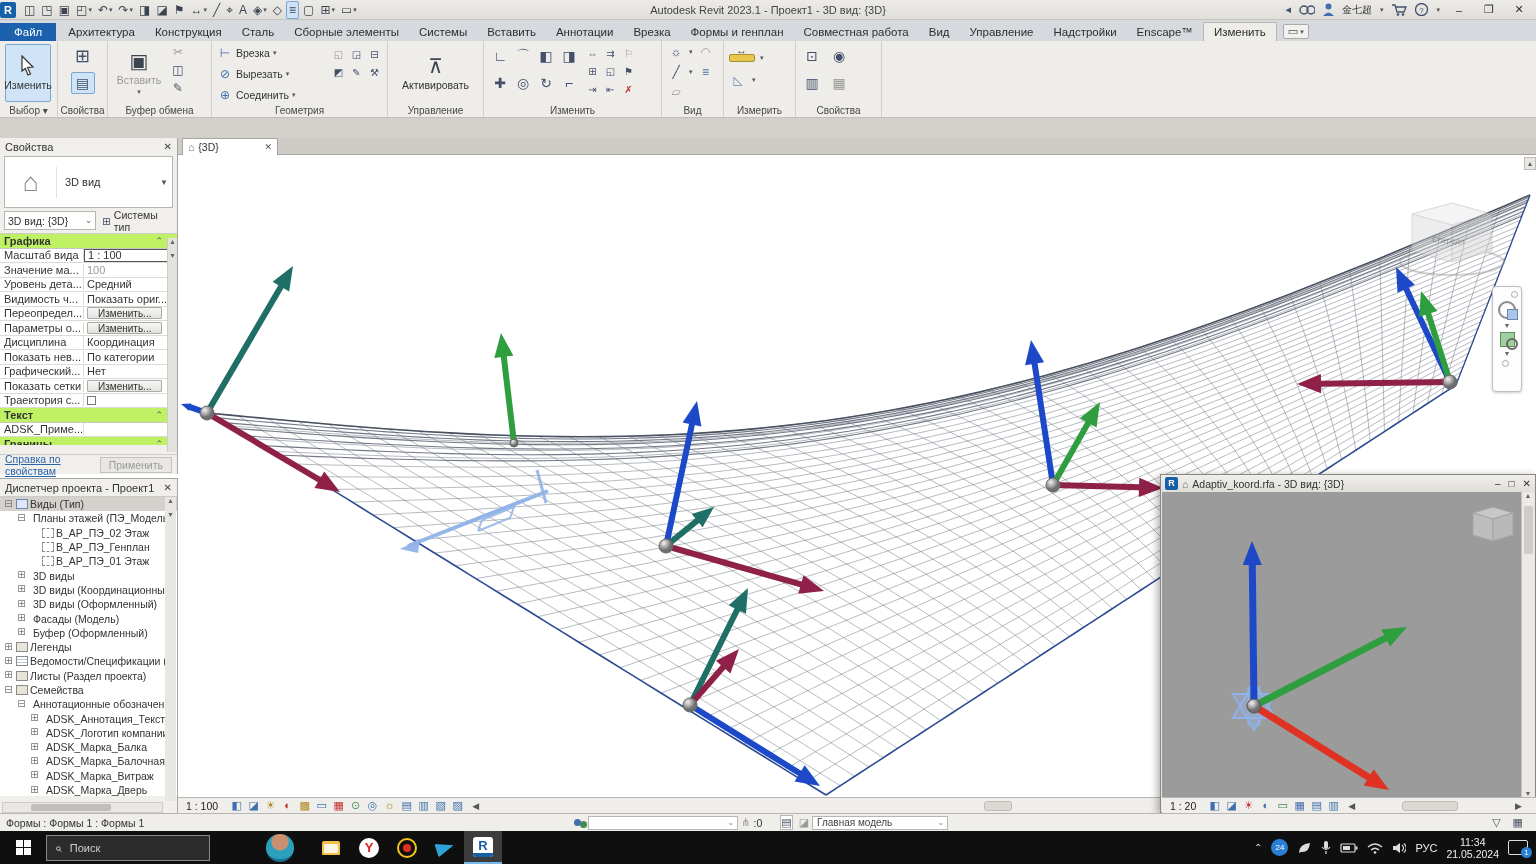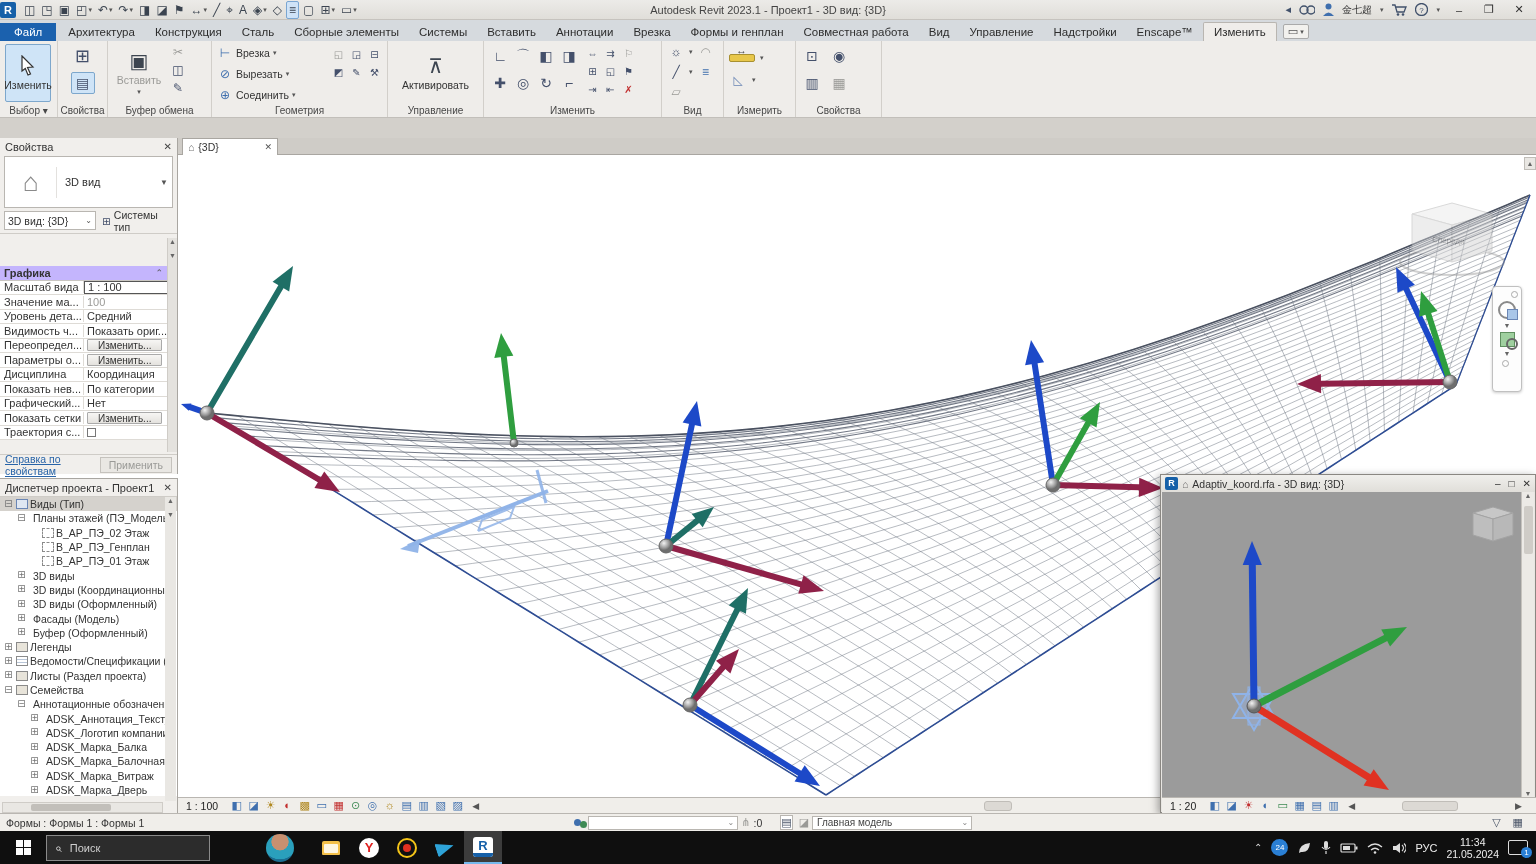--- a/index.html
+++ b/index.html
@@ -70,21 +70,21 @@
   #type-sel .house { font-size:26px; color:#8a8a8a; width:52px; text-align:center; border-right:1px solid #e3e1de; }
   #type-sel .tname { padding-left:8px; font-size:11px; }
   #type-sel .dd { margin-left:auto; padding-right:4px; color:#555; font-size:8px; }
   #sel-row { display:flex; gap:3px; margin:3px 4px; height:19px; }
   #view-combo { flex:0 0 92px; background:#fff; border:1px solid #b9b6b1; font-size:10.5px; display:flex; align-items:center; padding:0 3px; }
   #view-combo .dd { margin-left:auto; font-size:8px; color:#555; }
   #edit-type { display:flex; align-items:center; gap:3px; font-size:10.5px; padding:0 3px; }
   #edit-type .g { color:#44506b; }
   #prows { margin-top:2px; height:212px; overflow:hidden; border-top:1px solid #cfccc7; }
   .prow { display:flex; height:14.5px; border-bottom:1px solid #dedbd6; background:#fff; align-items:center; }
-  .prow.section { background:#c4b5fd; font-weight:bold; border-bottom:1px solid #c9c6c1;margin-top:32px; }
+  .prow.section { background:#bef264; font-weight:bold; border-bottom:1px solid #c9c6c1; }
   .psec-l { padding-left:4px; }
   .psec-a { margin-left:auto; padding-right:14px; font-size:9px; color:#555; font-weight:normal; }
   .pl { flex:0 0 84px; padding-left:4px; color:#333; white-space:nowrap; overflow:hidden; border-right:1px solid #dedbd6; }
   .pv { flex:1; padding-left:3px; white-space:nowrap; overflow:hidden; height:100%; display:flex; align-items:center; }
   .pv.inp { border:1px solid #555; margin:0 8px 0 0; background:#fff; }
   .pv.gray { color:#9a9a97; }
   .pbtn { border:1px solid #aaa; background:linear-gradient(#f7f6f4,#e4e2de); padding:0 10px; font-size:10px; height:12px; line-height:11px; border-radius:1px; }
   .pchk { width:9px; height:9px; border:1px solid #777; background:#fff; display:inline-block; }
   #prop-foot { position:absolute; bottom:0; left:0; right:0; height:20px; display:flex; align-items:center;
     padding:0 5px; background:#f1efec; border-top:1px solid #cfccc7; }
@@ -905,21 +905,21 @@
       <i></i>
       <i></i>
     </span>
   <span class="sb-combo" style="width:150px;">
       <span style="margin-left:auto;font-size:8px;color:#888;padding-right:3px;">⌄</span>
     </span>
   <span class="sb-ic" style="color:#9a9a97;">⋔</span>
   <span>:0</span>
   <span class="sb-ic" style="margin-left:18px;border:1px solid #b9b6b1;background:#fff;">▤</span>
   <span class="sb-ic" style="color:#9a9a97;">◪</span>
-  <span class="sb-combo" style="width:160px;">
+  <span class="sb-combo" style="width:136px;">
       <span style="padding-left:4px;">Главная модель</span>
       <span style="margin-left:auto;font-size:8px;color:#888;padding-right:3px;">⌄</span>
     </span>
   <span style="margin-left:auto;display:flex;gap:6px;padding-right:10px;">
     <span class="sb-ic">▽</span>
     <span class="sb-ic">▦</span>
   </span>
 </div>
 
 <div class="abs" id="taskbar">

